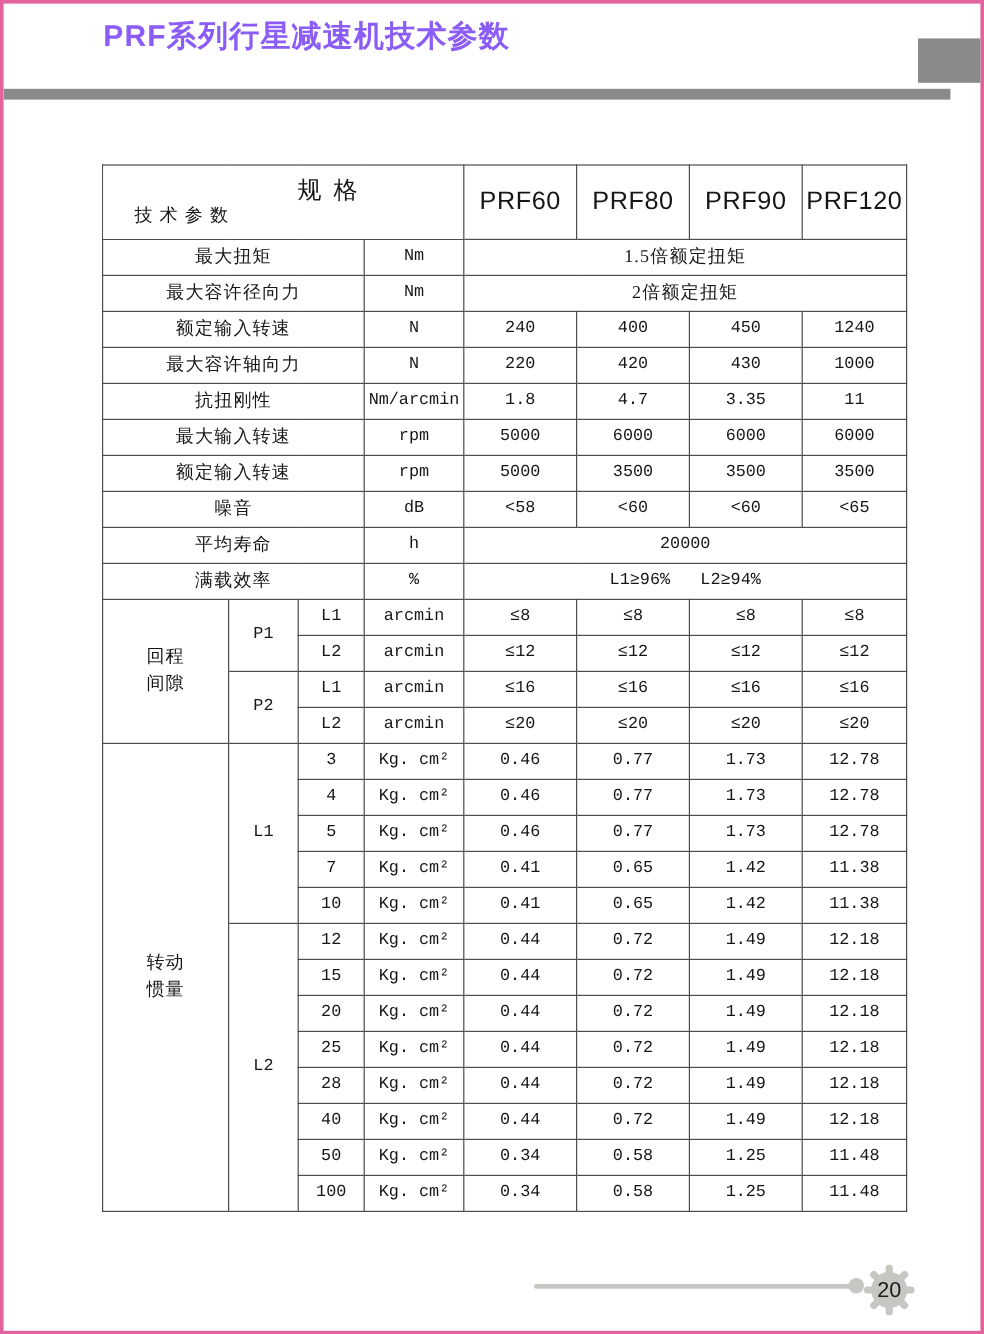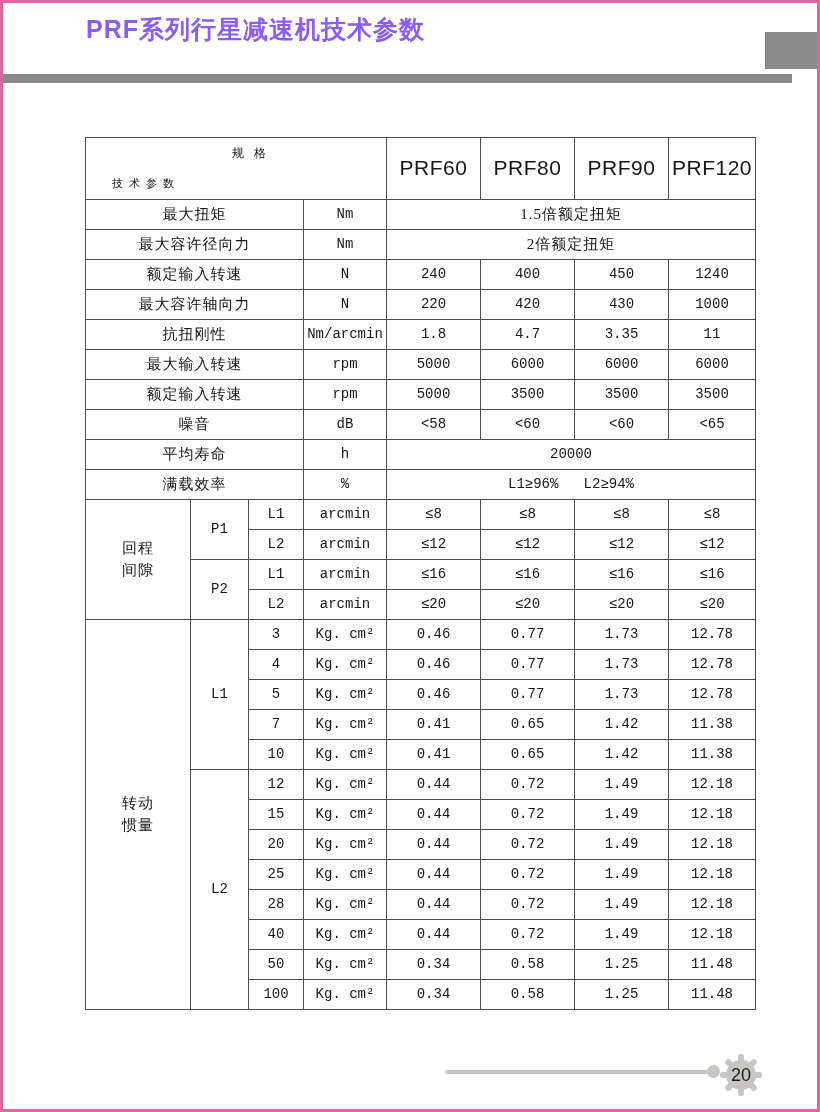--- a/index.html
+++ b/index.html
@@ -56,28 +56,28 @@
   td.colhead{font-family:"Liberation Sans","DejaVu Sans",sans-serif;font-size:21px;letter-spacing:.5px;background:#fff;}
   td.corner{
     position:relative;background:#fff;
     background-image:linear-gradient(to top right,
       transparent calc(50% - 0.7px),
       var(--grid-line) calc(50% - 0.7px),
       var(--grid-line) calc(50% + 0.7px),
       transparent calc(50% + 0.7px));
   }
   .corner-top{
-    position:absolute;top:7px;left:146px;
+    position:absolute;top:7px;left:162px;
     font-family:Liberation Serif, serif;
-    font-size:12px;letter-spacing:10px;white-space:nowrap;
+    font-size:20px;letter-spacing:10px;white-space:nowrap;
   }
   .corner-bottom{
     position:absolute;bottom:7px;left:26px;
-    font-family:Liberation Sans, sans-serif;
-    font-size:11px;letter-spacing:6px;white-space:nowrap;
+    font-family:Liberation Mono, monospace;
+    font-size:15px;letter-spacing:6px;white-space:nowrap;
   }
 
   .footer-line{
     position:absolute;left:442px;top:1067px;width:268px;height:4px;
     background:var(--footer-gray);border-radius:2px;
   }
   .footer-dot{
     position:absolute;left:704px;top:1062px;width:13px;height:13px;
     border-radius:50%;background:var(--footer-gray);
   }

